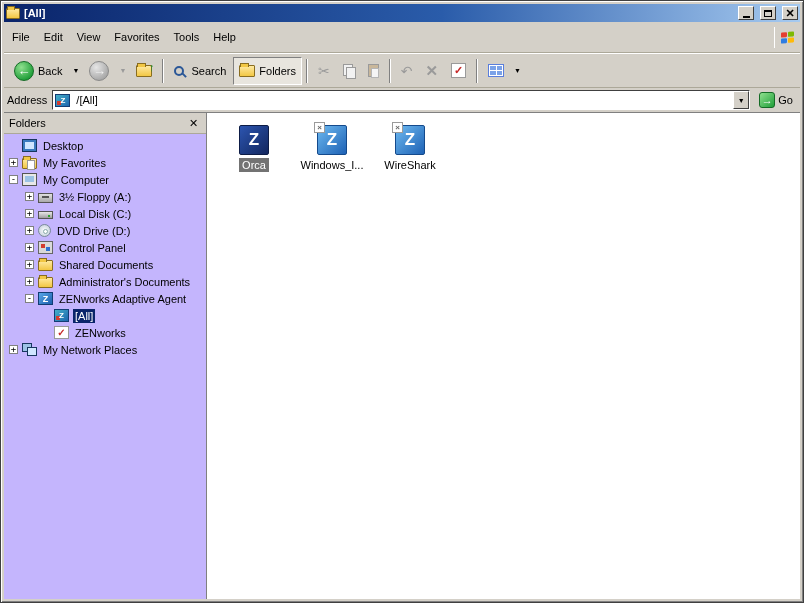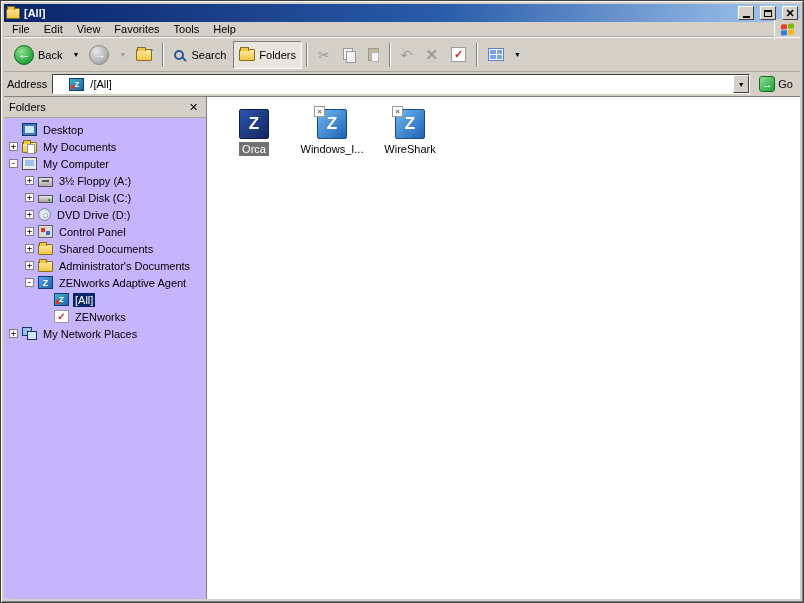--- a/index.html
+++ b/index.html
@@ -31,21 +31,21 @@
     border:1px solid; border-color:#ffffff #404040 #404040 #ffffff;
     display:flex; align-items:center; justify-content:center; position:relative;
     color:#000; font-size:10px; font-weight:bold; cursor:default;
   }
   .glyph-min{ width:7px; height:2px; background:#000; margin-top:7px; }
   .glyph-max{ width:8px; height:7px; border:1px solid #000; border-top-width:2px; }
   .glyph-close{ font-size:11px; line-height:1; }
 
   
   .menubar{
-    height:15px; flex:none; display:flex; align-items:center;
+    height:31px; flex:none; display:flex; align-items:center;
     font-size:11px; padding-left:1px; border-bottom:1px solid #aca899;
   }
   .menu-item{ padding:3px 7px; cursor:default; }
   .win-logo{
     margin-left:auto; width:26px; height:21px; background:#d4d0c8;
     border-left:1px solid #ffffff; display:flex; align-items:center; justify-content:center;
   }
   .flag{ display:grid; grid-template-columns:6px 6px; grid-template-rows:5px 5px; gap:1px; transform:skewY(-6deg); }
   .flag i{ display:block; border-radius:1px; }
   .flag .r{ background:#e53e30; } .flag .g{ background:#7eb900; }
@@ -97,21 +97,21 @@
     display:grid; grid-template-columns:1fr 1fr; gap:1px; padding:1px;}
   .ico-views i{ background:#7ba2e8; display:block; }
 
   
   .addressbar{
     height:25px; flex:none; display:flex; align-items:center; gap:5px;
     padding:0 3px; font-size:11px; border-bottom:1px solid #808080;
   }
   .addr-box{ flex:1; height:20px; background:#fff;
     border:1px solid; border-color:#404040 #ffffff #ffffff #404040;
-    display:flex; align-items:center; padding-left:16px; }
+    display:flex; align-items:center; padding-left:2px; }
   .addr-box input{ flex:1; border:none; outline:none; font-size:11px; font-family:"Liberation Sans",sans-serif; padding:0 2px; }
   .addr-drop{ width:16px; height:18px; background:#d4d0c8;
     border:1px solid; border-color:#ffffff #404040 #404040 #ffffff;
     display:flex; align-items:center; justify-content:center; font-size:7px; cursor:default; }
   .go-btn{ display:flex; align-items:center; gap:3px; padding:1px 4px; height:22px; cursor:default; }
   .go-ico{ width:16px; height:16px; border-radius:3px;
     background:linear-gradient(135deg,#8fe08f,#1f9e38); border:1px solid #156b26;
     color:#fff; display:flex; align-items:center; justify-content:center; font-size:11px; font-weight:bold; }
 
   
@@ -287,21 +287,21 @@
           <div class="tree-row">
             <span style="width: 5px; flex: 0 0 auto;"></span>
             <span class="exp-space"></span>
             <span class="ti desktop-icon"></span>
             <span class="tree-label">Desktop</span>
           </div>
           <div class="tree-row">
             <span style="width: 5px; flex: 0 0 auto;"></span>
             <span class="expander">+</span>
             <span class="ti my-documents-icon"></span>
-            <span class="tree-label">My Documents</span>
+            <span class="tree-label">My Favorites</span>
           </div>
           <div class="tree-row">
             <span style="width: 5px; flex: 0 0 auto;"></span>
             <span class="expander">-</span>
             <span class="ti my-computer-icon"></span>
             <span class="tree-label">My Computer</span>
           </div>
           <div class="tree-row">
             <span style="width: 21px; flex: 0 0 auto;"></span>
             <span class="expander">+</span>

